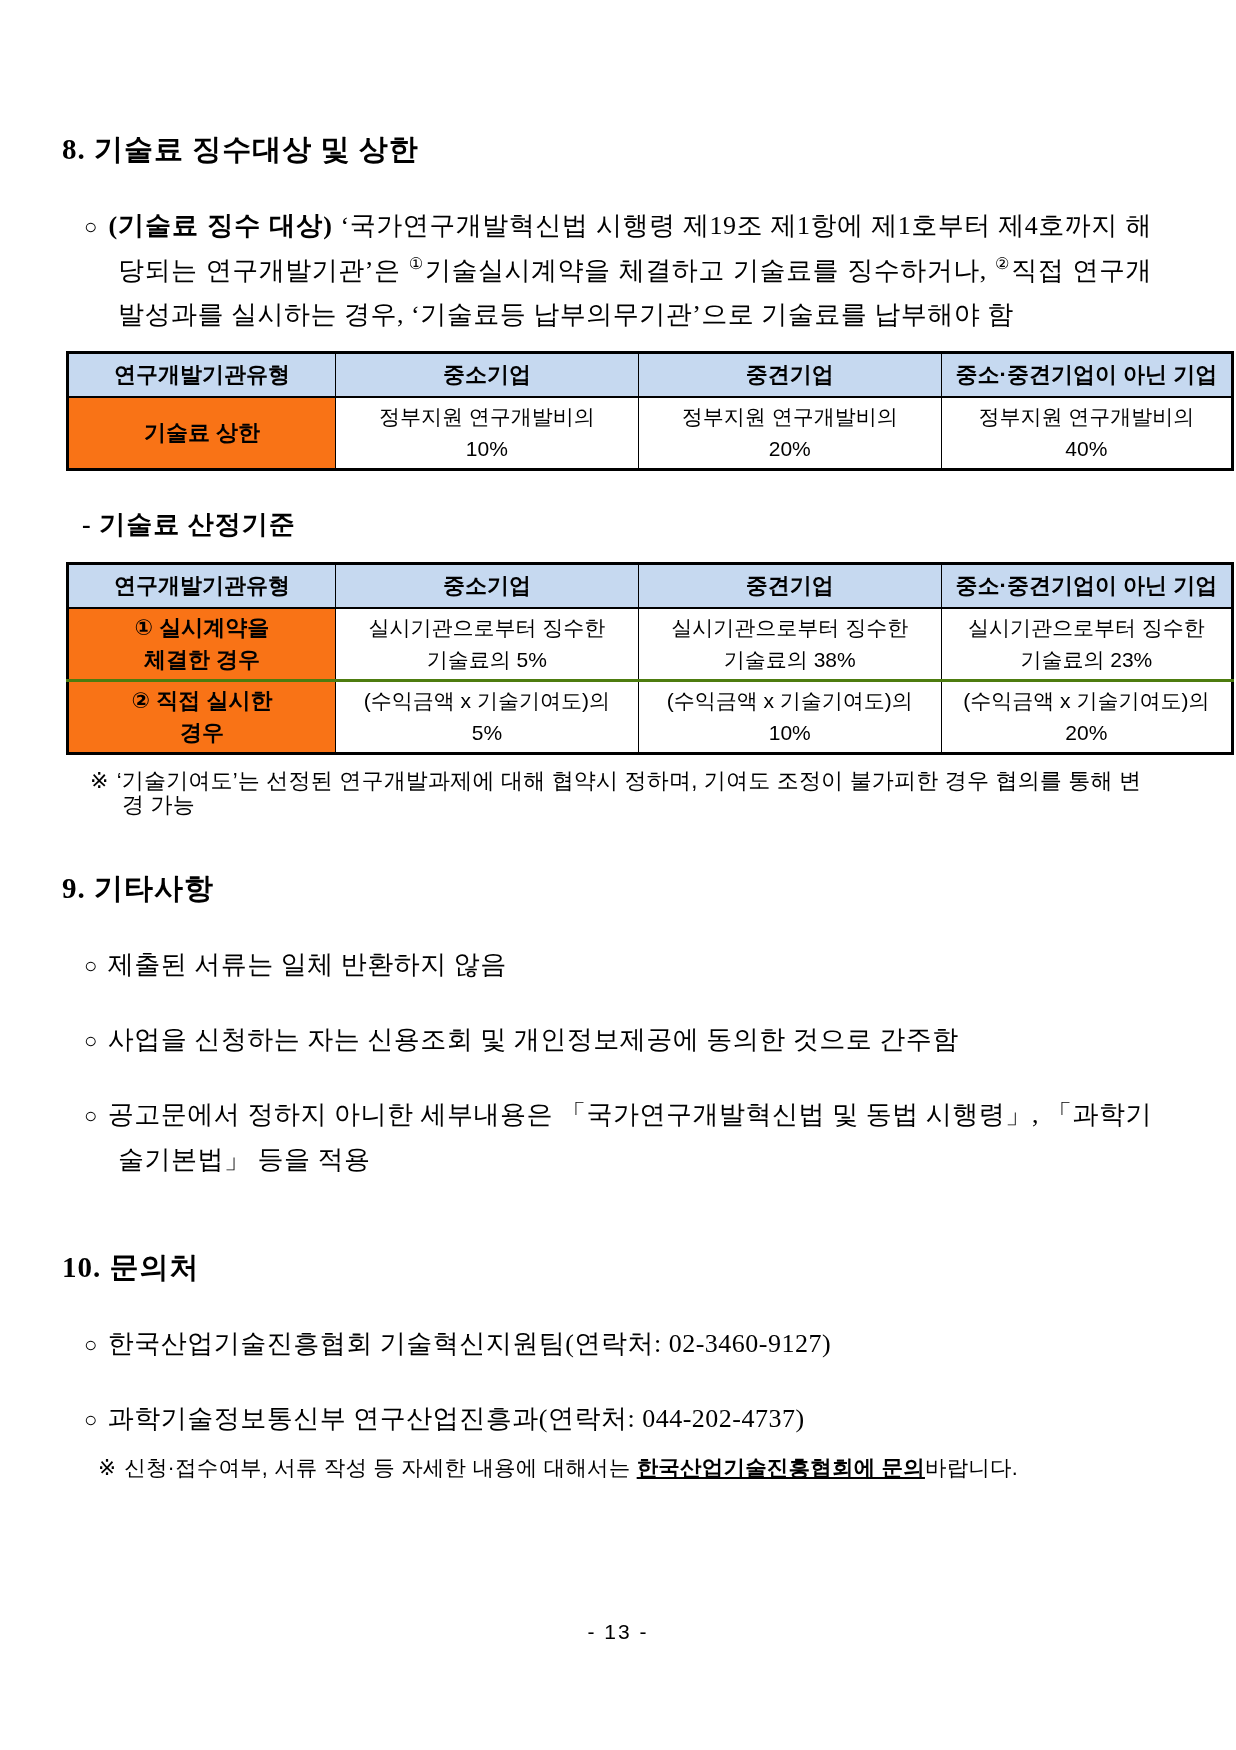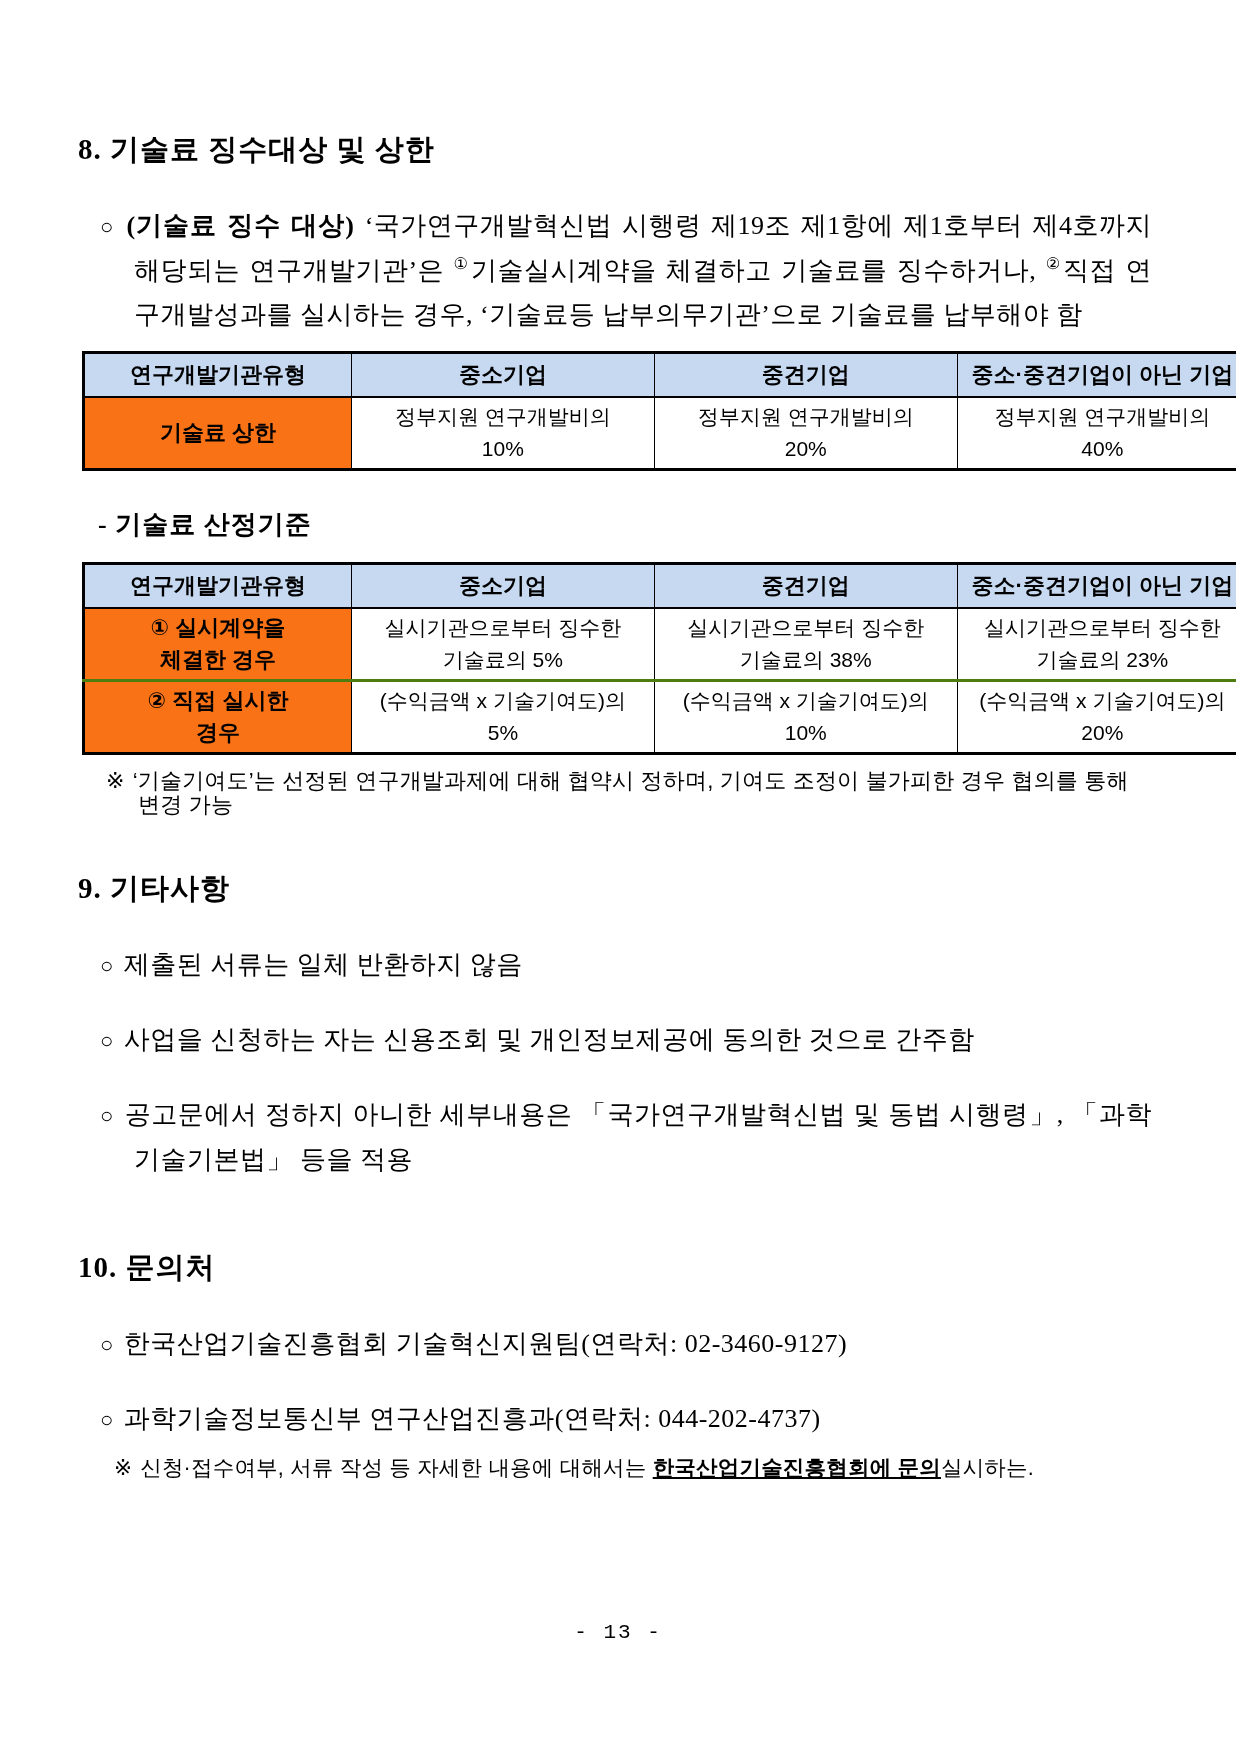--- a/index.html
+++ b/index.html
@@ -1,19 +1,19 @@
 <!DOCTYPE html>
 <html><head>
 <meta charset="utf-8">
 <style>
   html,body { margin:0; padding:0; background:#e8e8e8; }
   .page {
     width:1236px; height:1750px; margin:0 auto; background:#ffffff;
     position:relative; box-sizing:border-box;
-    padding:130px 84px 0 78px;
+    padding:130px 84px 0 62px;
     font-family:"Liberation Serif","DejaVu Serif",serif;
     color:#000;
   }
   
   .h-main {
     font-size:29px; font-weight:bold; letter-spacing:1px;
     margin:0 0 34px 0;
   }
   .h-sub {
     font-size:26px; font-weight:bold; letter-spacing:1px;
@@ -55,21 +55,21 @@
   }
   .note .nmark { margin-right:8px; }
   .note-small { margin-left:36px; margin-top:10px; font-size:21.5px; }
   .note-small .emph { font-weight:bold; text-decoration:underline; }
   .spacer-sec { height:52px; }
   .bullet-gap { margin-top:30px; }
   
   .page-num {
     position:absolute; left:0; right:0; bottom:106px; text-align:center;
     font-size:21px; letter-spacing:2px;
-    font-family:Liberation Mono, monospace;
+    font-family:Liberation Sans, sans-serif;
   }
 </style>
 </head>
 <body>
 
 <div class="page">
 
   <h1 class="h-main">8. 기술료 징수대상 및 상한</h1>
 
   <p class="bullet"><span class="marker">○</span><b>(기술료 징수 대상)</b><span> ‘국가연구개발혁신법 시행령 제19조 제1항에 제1호부터 제4호까지 해당되는 연구개발기관’은 </span><sup class="circ">①</sup><span>기술실시계약을 체결하고 기술료를 징수하거나, </span><sup class="circ">②</sup><span>직접 연구개발성과를 실시하는 경우, ‘기술료등 납부의무기관’으로 기술료를 납부해야 함</span></p>
@@ -175,17 +175,17 @@
   <p class="bullet bullet-gap"><span class="marker">○</span><span>사업을 신청하는 자는 신용조회 및 개인정보제공에 동의한 것으로 간주함</span></p>
   <p class="bullet bullet-gap"><span class="marker">○</span><span>공고문에서 정하지 아니한 세부내용은 「국가연구개발혁신법 및 동법 시행령」, 「과학기술기본법」 등을 적용</span></p>
 
   <div class="spacer-sec"></div>
 
   <h1 class="h-main">10. 문의처</h1>
 
   <p class="bullet bullet-gap"><span class="marker">○</span><span>한국산업기술진흥협회 기술혁신지원팀(연락처: 02-3460-9127)</span></p>
   <p class="bullet bullet-gap"><span class="marker">○</span><span>과학기술정보통신부 연구산업진흥과(연락처: 044-202-4737)</span></p>
 
-  <p class="note note-small"><span class="nmark">※</span><span>신청·접수여부, 서류 작성 등 자세한 내용에 대해서는 </span><span class="emph">한국산업기술진흥협회에 문의</span><span>실시하는.</span></p>
+  <p class="note note-small"><span class="nmark">※</span><span>신청·접수여부, 서류 작성 등 자세한 내용에 대해서는 </span><span class="emph">한국산업기술진흥협회에 문의</span><span>바랍니다.</span></p>
 
   <div class="page-num">- 13 -</div>
 
 </div>
 
 </body></html>

